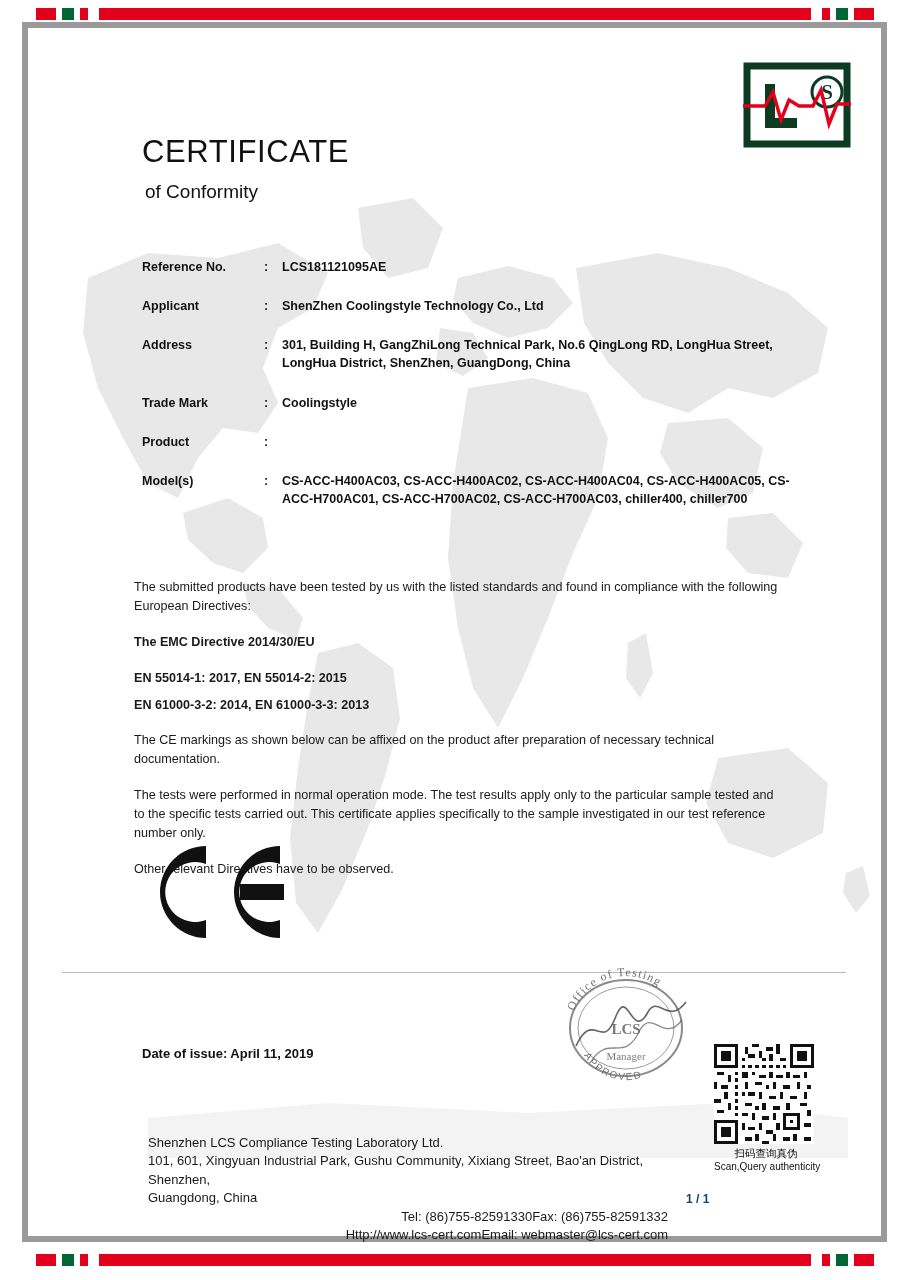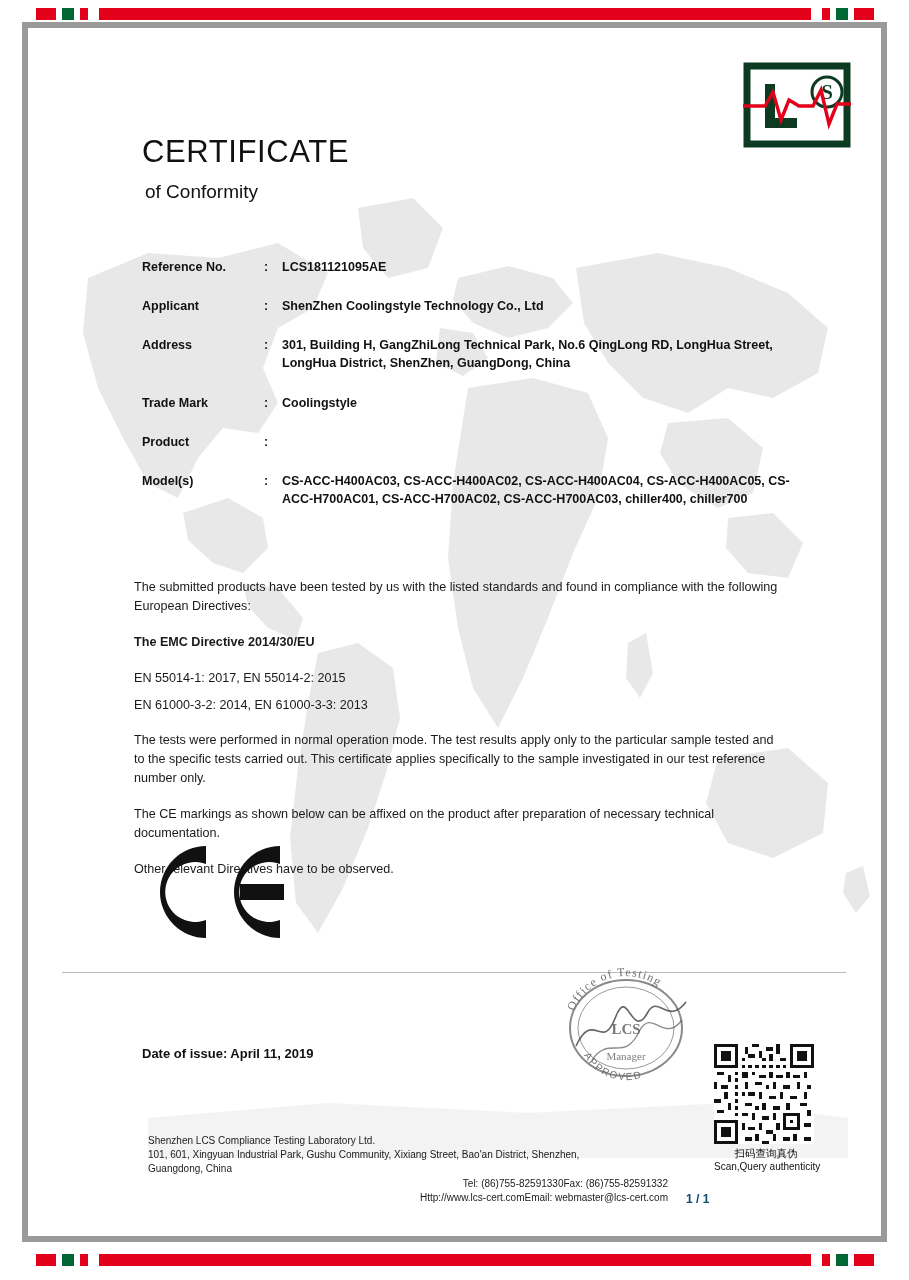--- a/index.html
+++ b/index.html
@@ -116,21 +116,21 @@
     position: absolute;
     left: 134px;
     top: 578px;
     width: 650px;
     font-size: 12.6px;
     line-height: 1.5;
   }
   .body-text p { margin: 0 0 17px 0; }
   .body-text p.tight { margin-bottom: 8px; }
   .b { font-weight: bold; }
-  .std-line { font-weight: normal; margin: 0; }
+  .std-line { font-weight: bold; margin: 0; }
 
   
   .ce-mark {
     position: absolute;
     left: 144px;
     top: 836px;
     width: 140px;
     height: 112px;
   }
 
@@ -187,21 +187,21 @@
     color: #111;
     white-space: nowrap;
   }
 
   
   .footer {
     position: absolute;
     left: 148px;
     top: 1134px;
     width: 520px;
-    font-size: 10px;
+    font-size: 13px;
     line-height: 1.42;
     color: #1a1a1a;
   }
   .footer .lab { font-weight: normal; }
   .footer-contact {
     display: flex;
     justify-content: flex-end;
   }
   .page-no {
     position: absolute;
@@ -318,22 +318,22 @@
       <div class="field-colon">:</div>
       <div class="field-value">CS-ACC-H400AC03, CS-ACC-H400AC02, CS-ACC-H400AC04, CS-ACC-H400AC05, CS-ACC-H700AC01, CS-ACC-H700AC02, CS-ACC-H700AC03, chiller400, chiller700</div>
     </div>
   </div>
 
   <div class="body-text">
     <p>The submitted products have been tested by us with the listed standards and found in compliance with the following European Directives:</p>
     <p class="b">The EMC Directive 2014/30/EU</p>
     <p class="std-line tight">EN 55014-1: 2017, EN 55014-2: 2015</p>
     <p class="std-line" style="margin-bottom:17px;">EN 61000-3-2: 2014, EN 61000-3-3: 2013</p>
+    <p>The CE markings as shown below can be affixed on the product after preparation of necessary technical documentation.</p>
     <p>The tests were performed in normal operation mode. The test results apply only to the particular sample tested and to the specific tests carried out. This certificate applies specifically to the sample investigated in our test reference number only.</p>
-    <p>The CE markings as shown below can be affixed on the product after preparation of necessary technical documentation.</p>
     <p>Other relevant Directives have to be observed.</p>
   </div>
 
   <svg class="ce-mark" viewBox="0 0 140 112">
 
     <path d="M62 10 A46 46 0 1 0 62 102 L62 84 A30 30 0 1 1 62 28 Z" fill="#111111"></path>
 
     <path d="M136 10 A46 46 0 1 0 136 102 L136 84 A30 30 0 1 1 136 28 Z" fill="#111111"></path>
     <rect x="96" y="48" width="44" height="16" fill="#111111"></rect>
   </svg>

